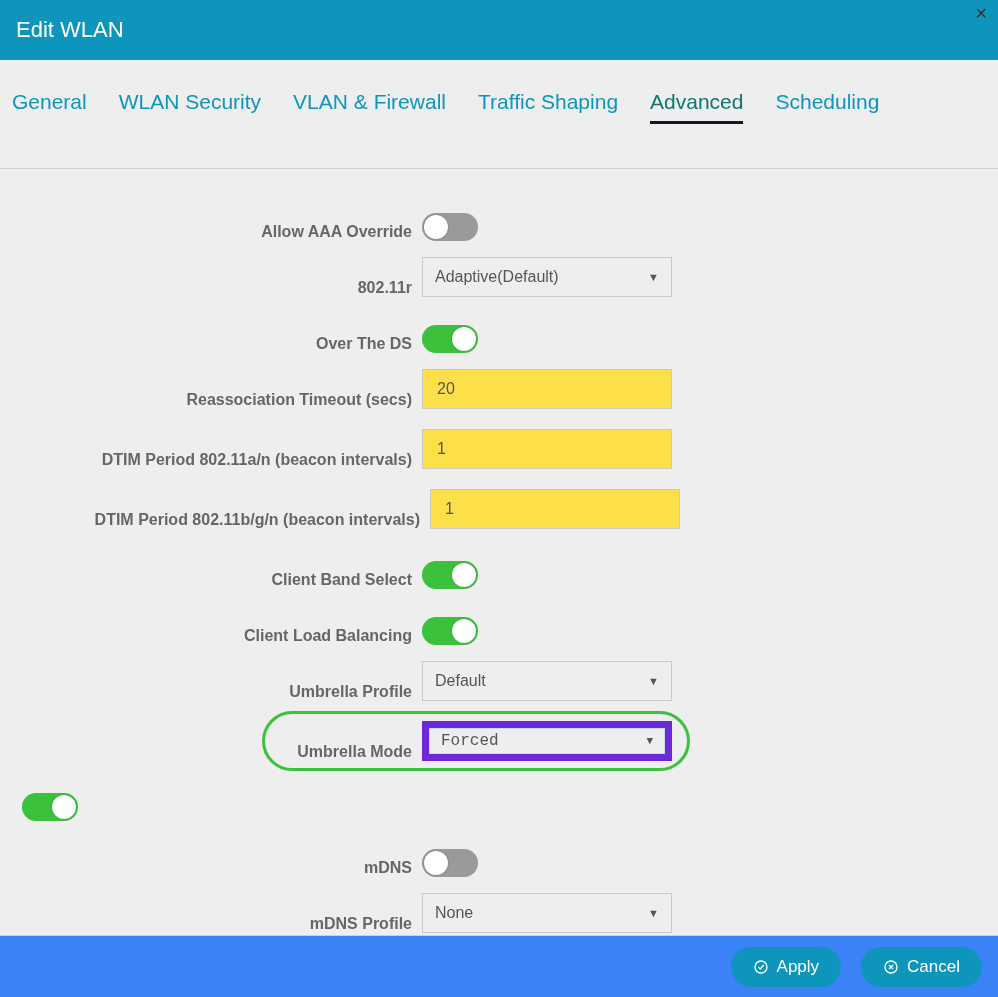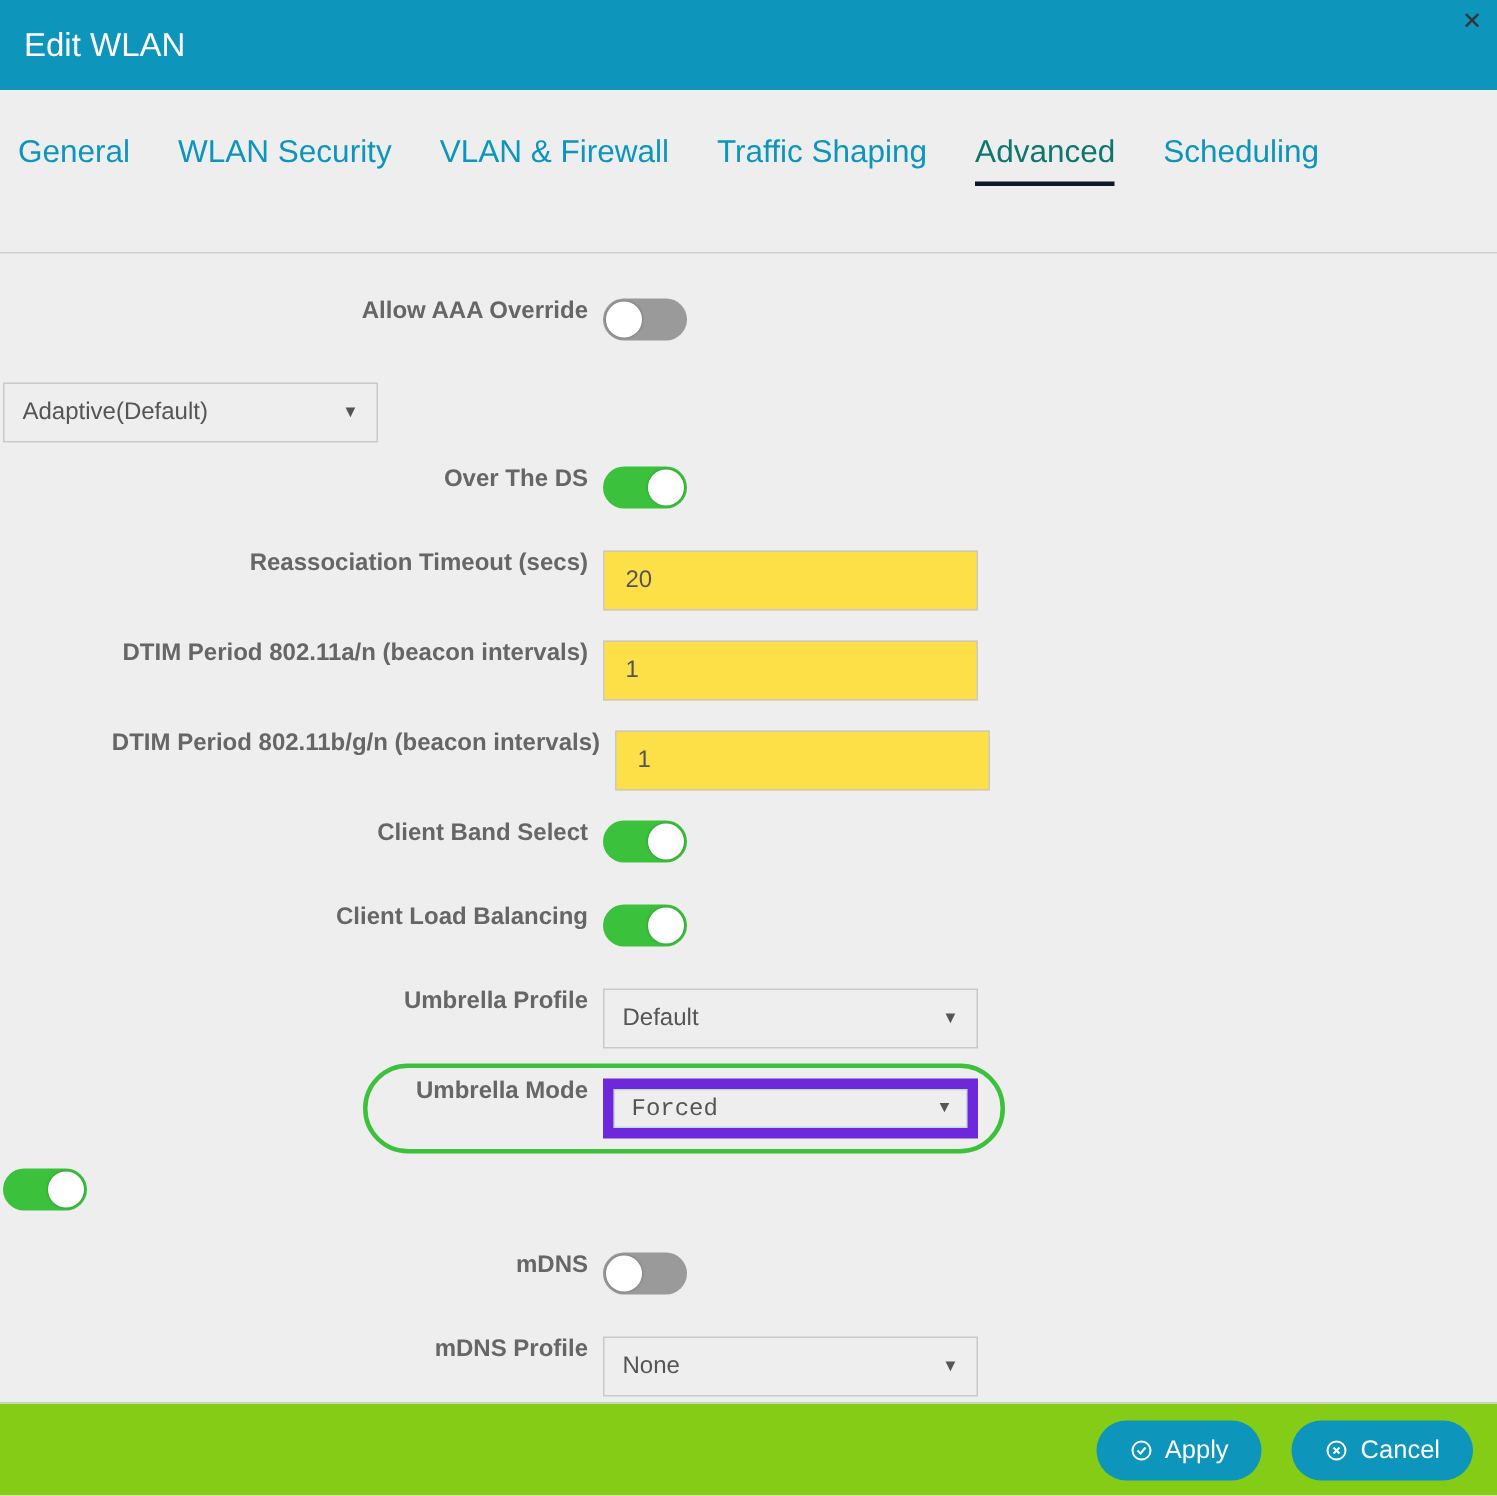--- a/index.html
+++ b/index.html
@@ -55,23 +55,24 @@
   .divider-line {
     height: 1px;
     background: #d0d0d0;
     margin-top: 36px;
   }
   .form-area {
     padding-top: 30px;
   }
   .form-row {
     display: flex;
-    align-items: flex-start;
+    align-items: flex-end;
     min-height: 42px;
     margin-bottom: 14px;
+    margin-left: 20px;
   }
   .form-row.taller { margin-bottom: 18px; }
   .lbl {
     width: 400px;
     text-align: right;
     padding-right: 8px;
     color: #666;
     font-weight: 600;
     font-size: 16px;
   }
@@ -148,21 +149,21 @@
     position: absolute;
     left: 0; right: 0;
     bottom: 0;
     height: 62px;
     border-top: 1px solid #d0d0d0;
     display: flex;
     align-items: center;
     justify-content: flex-end;
     gap: 20px;
     padding-right: 16px;
-    background: #84cc16;
+    background: #3b82f6;
   }
   .btn {
     height: 40px;
     border-radius: 20px;
     background: #0d95bc;
     color: #fff;
     display: inline-flex;
     align-items: center;
     padding: 0 22px;
     font-size: 17px;
@@ -193,20 +194,21 @@
 <div class="form-area">
 
   <div class="form-row">
     <div class="lbl">Allow AAA Override</div>
     <div class="ctrl">
       <div class="toggle off"><div class="knob"></div></div>
     </div>
   </div>
 
   <div class="form-row">
+    <div class="lbl">802.11r</div>
     <div class="ctrl">
       <div class="selectbox">
         <span>Adaptive(Default)</span>
         <span class="caret">▼</span>
       </div>
     </div>
   </div>
 
   <div class="form-row">
     <div class="lbl">Over The DS</div>

